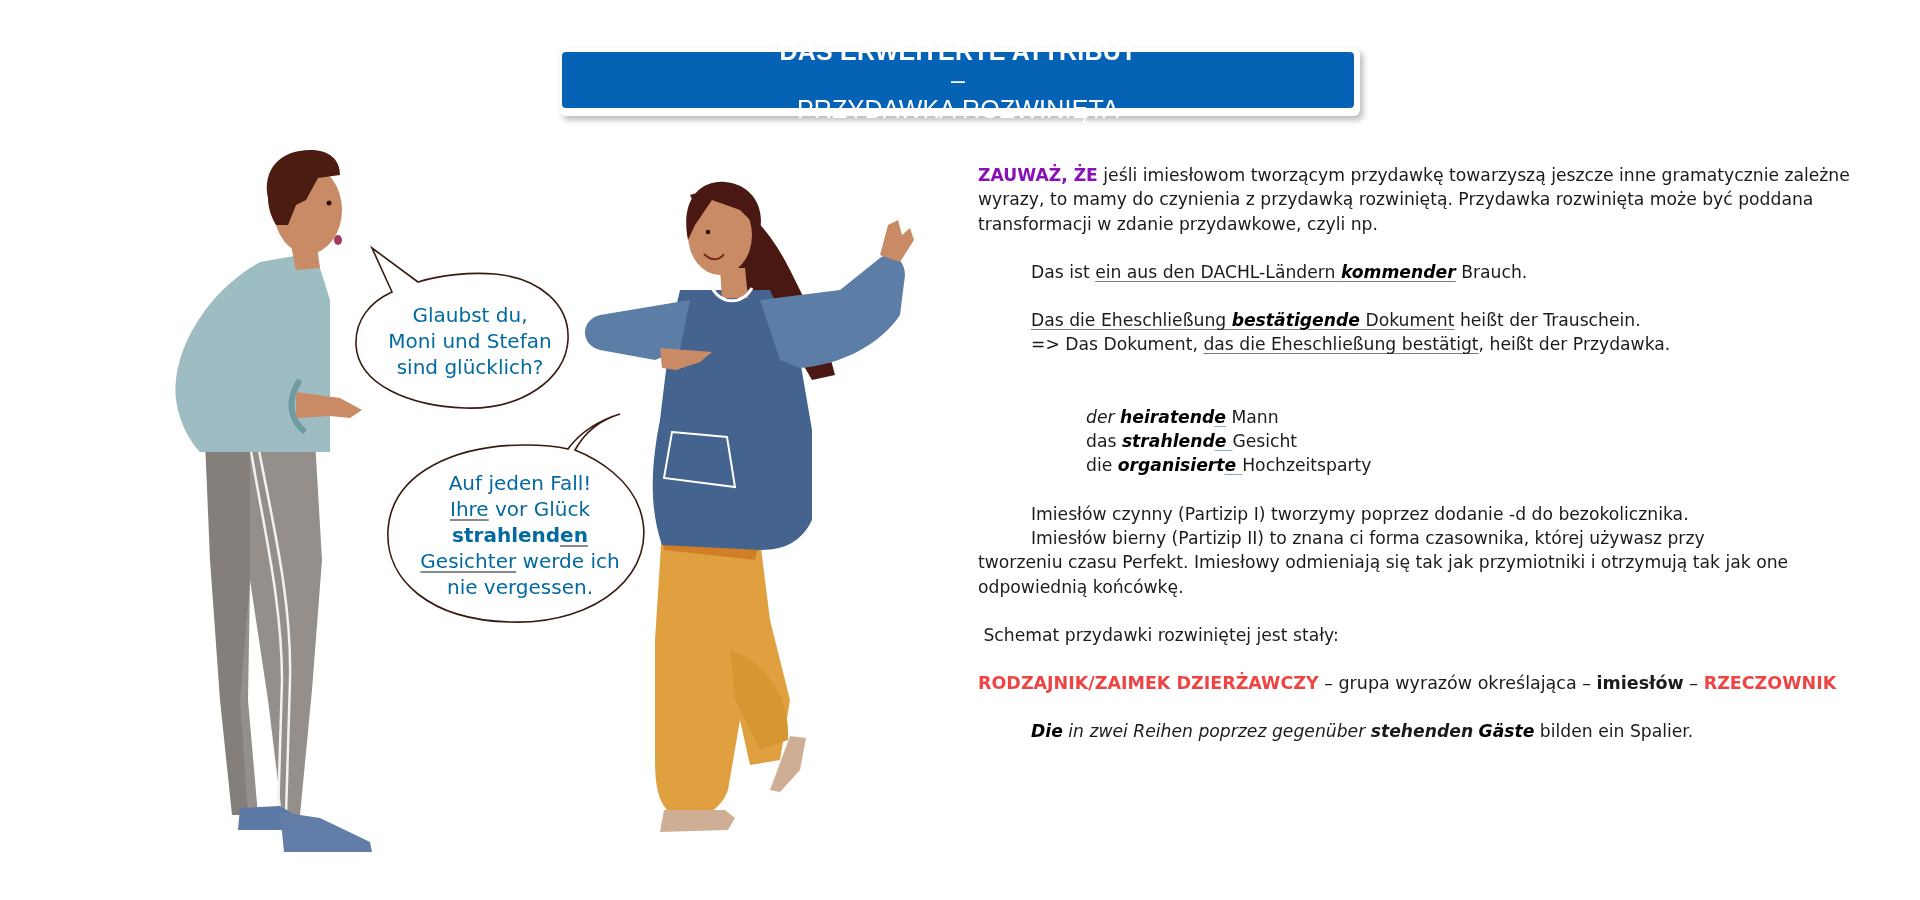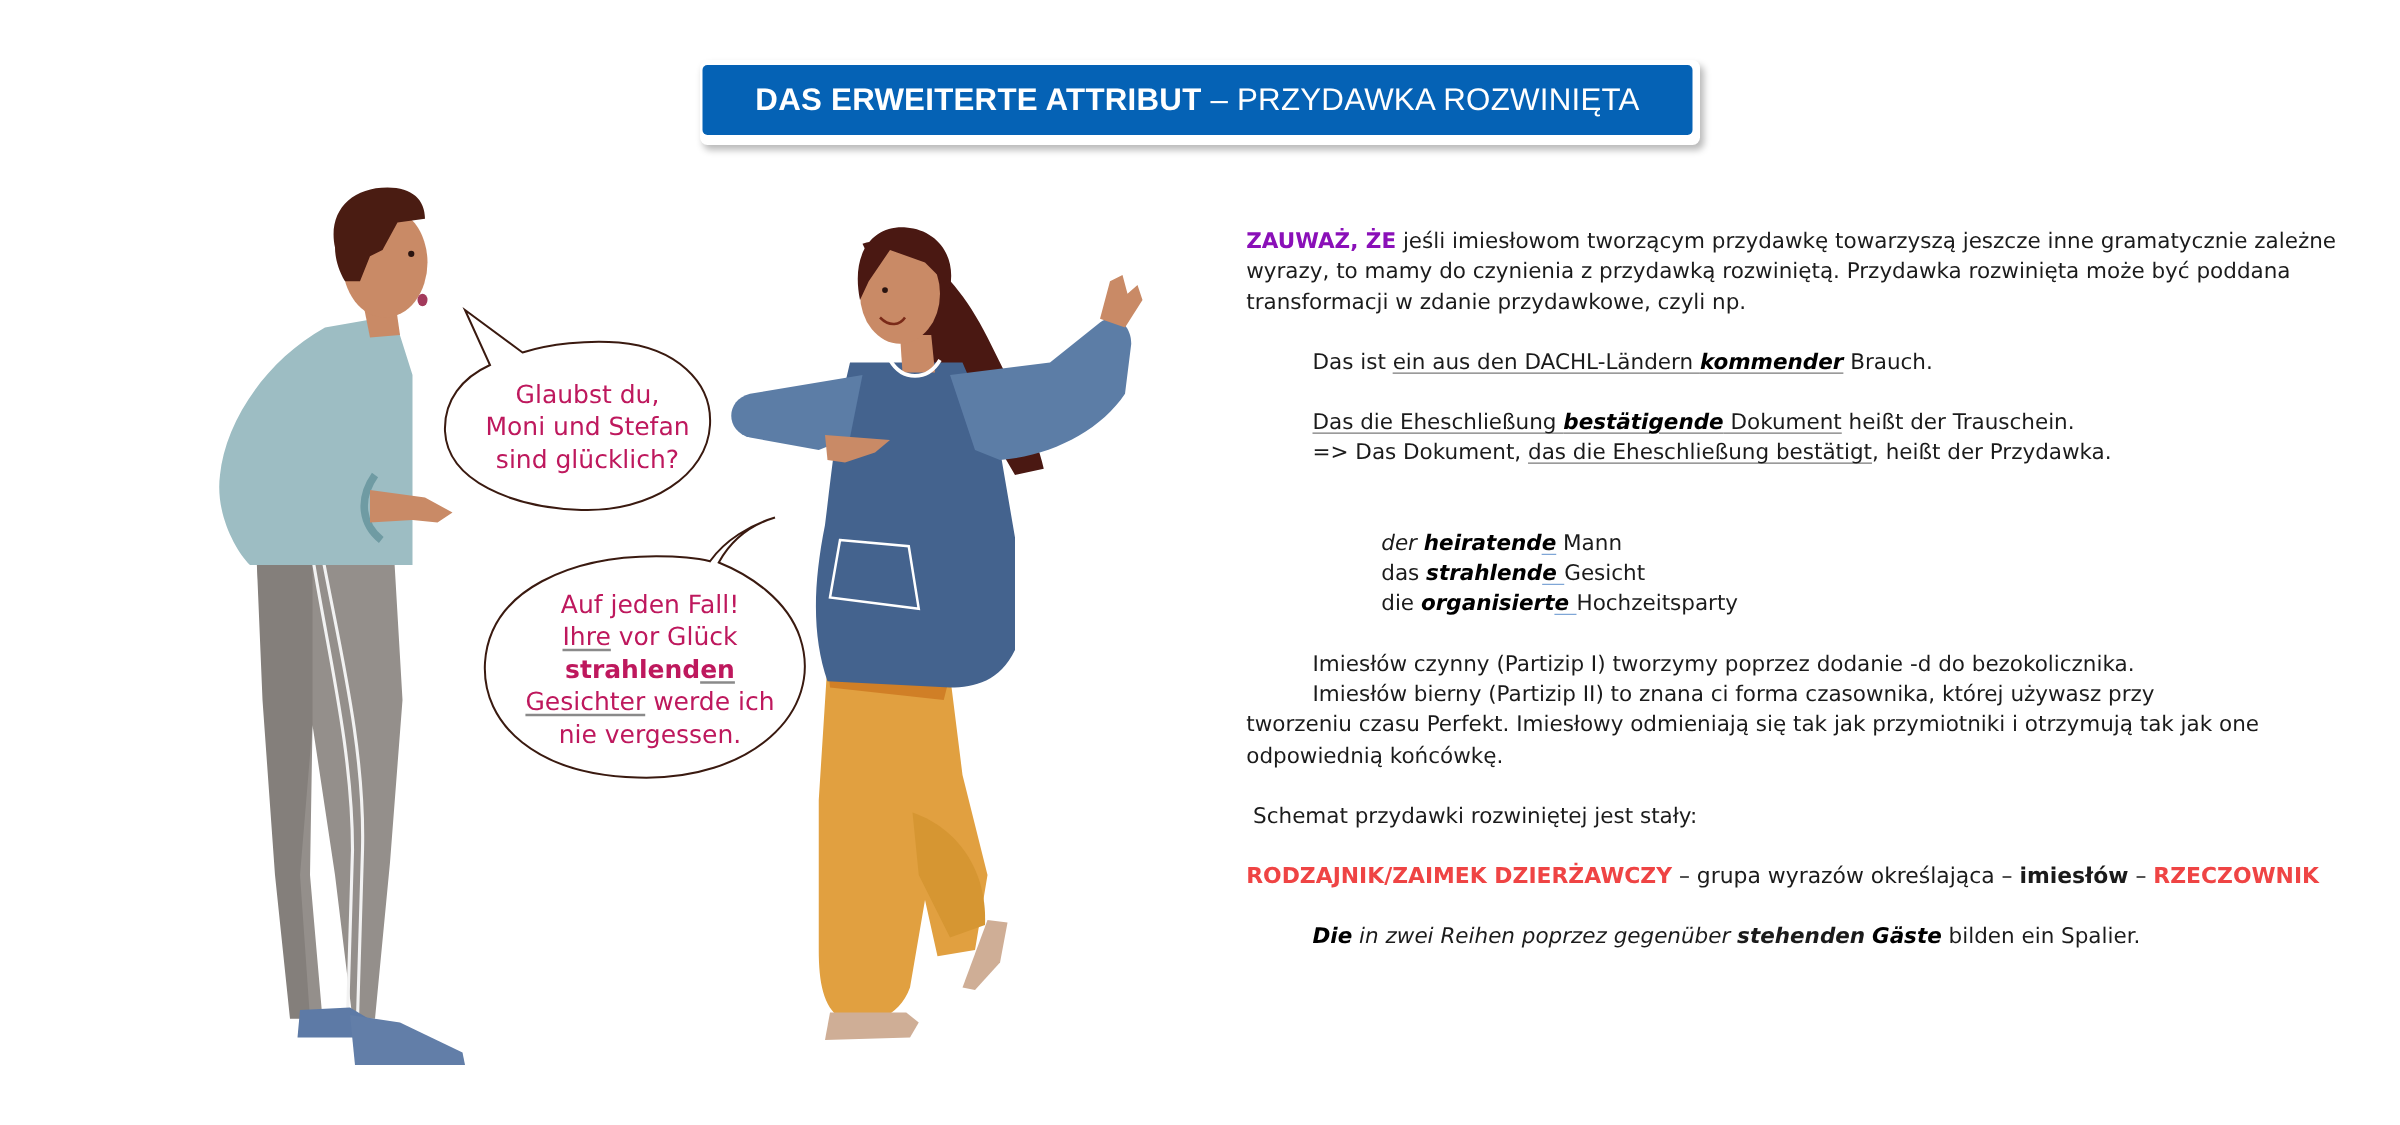--- a/index.html
+++ b/index.html
@@ -5,33 +5,33 @@
   html, body { margin:0; padding:0; background:#ffffff; }
   body { width:1920px; height:900px; position:relative; overflow:hidden;
          font-family:"DejaVu Sans","Liberation Sans",sans-serif; color:#1a1a1a; }
 
   .title-wrap { position:absolute; left:560px; top:48px; width:800px; height:68px;
                 background:#ffffff; border-radius:6px;
                 box-shadow: 3px 4px 6px rgba(0,0,0,0.28); }
   .title-bar { position:absolute; left:2px; top:4px; right:6px; bottom:8px;
                background:#0562b5; border-radius:4px;
                display:flex; align-items:center; justify-content:center;
-               color:#ffffff; font-family:"Liberation Sans",sans-serif; font-size:25px; letter-spacing:0.2px; }
+               color:#ffffff; font-family:"Liberation Sans",sans-serif; font-size:25px; letter-spacing:0.2px;flex-direction:column; }
   .title-bar b { font-weight:bold; }
 
   .illus { position:absolute; left:0; top:0; width:960px; height:900px; }
 
   .bubble-text { position:absolute; text-align:center; font-family:"DejaVu Sans",sans-serif;
-                 color:#be185d; line-height:26px; }
+                 color:#0369a1; line-height:26px; }
   .bubble1 { left:370px; top:302px; width:200px; font-size:20px; }
   .bubble2 { left:400px; top:470px; width:240px; font-size:20px; }
   .ul { text-decoration:underline; text-decoration-color:#8a8a8a; text-underline-offset:3px; }
 
-  .content { position:absolute; left:978px; top:181px; width:900px;
-             font-family:"DejaVu Sans",sans-serif; font-size:17.2px; line-height:24.3px; color:#1b1b1b;margin-left:19px; }
+  .content { position:absolute; left:978px; top:163px; width:900px;
+             font-family:"DejaVu Sans",sans-serif; font-size:17.2px; line-height:24.3px; color:#1b1b1b; }
   .content p { margin:0; }
   .gap { height:24px; }
   .ind1 { padding-left:53px; }
   .ind2 { padding-left:108px; }
   .purple { color:#8a10b8; font-weight:bold; }
   .blue { color:#ef4444; }
   .bi { color:#000000; font-weight:bold; font-style:italic; }
   .u { text-decoration:underline; text-decoration-color:#7a7a7a; text-underline-offset:3px; }
   .ub { text-decoration:underline; text-decoration-color:#7fa6d6; text-underline-offset:3px; }
   .bold { font-weight:bold; }

